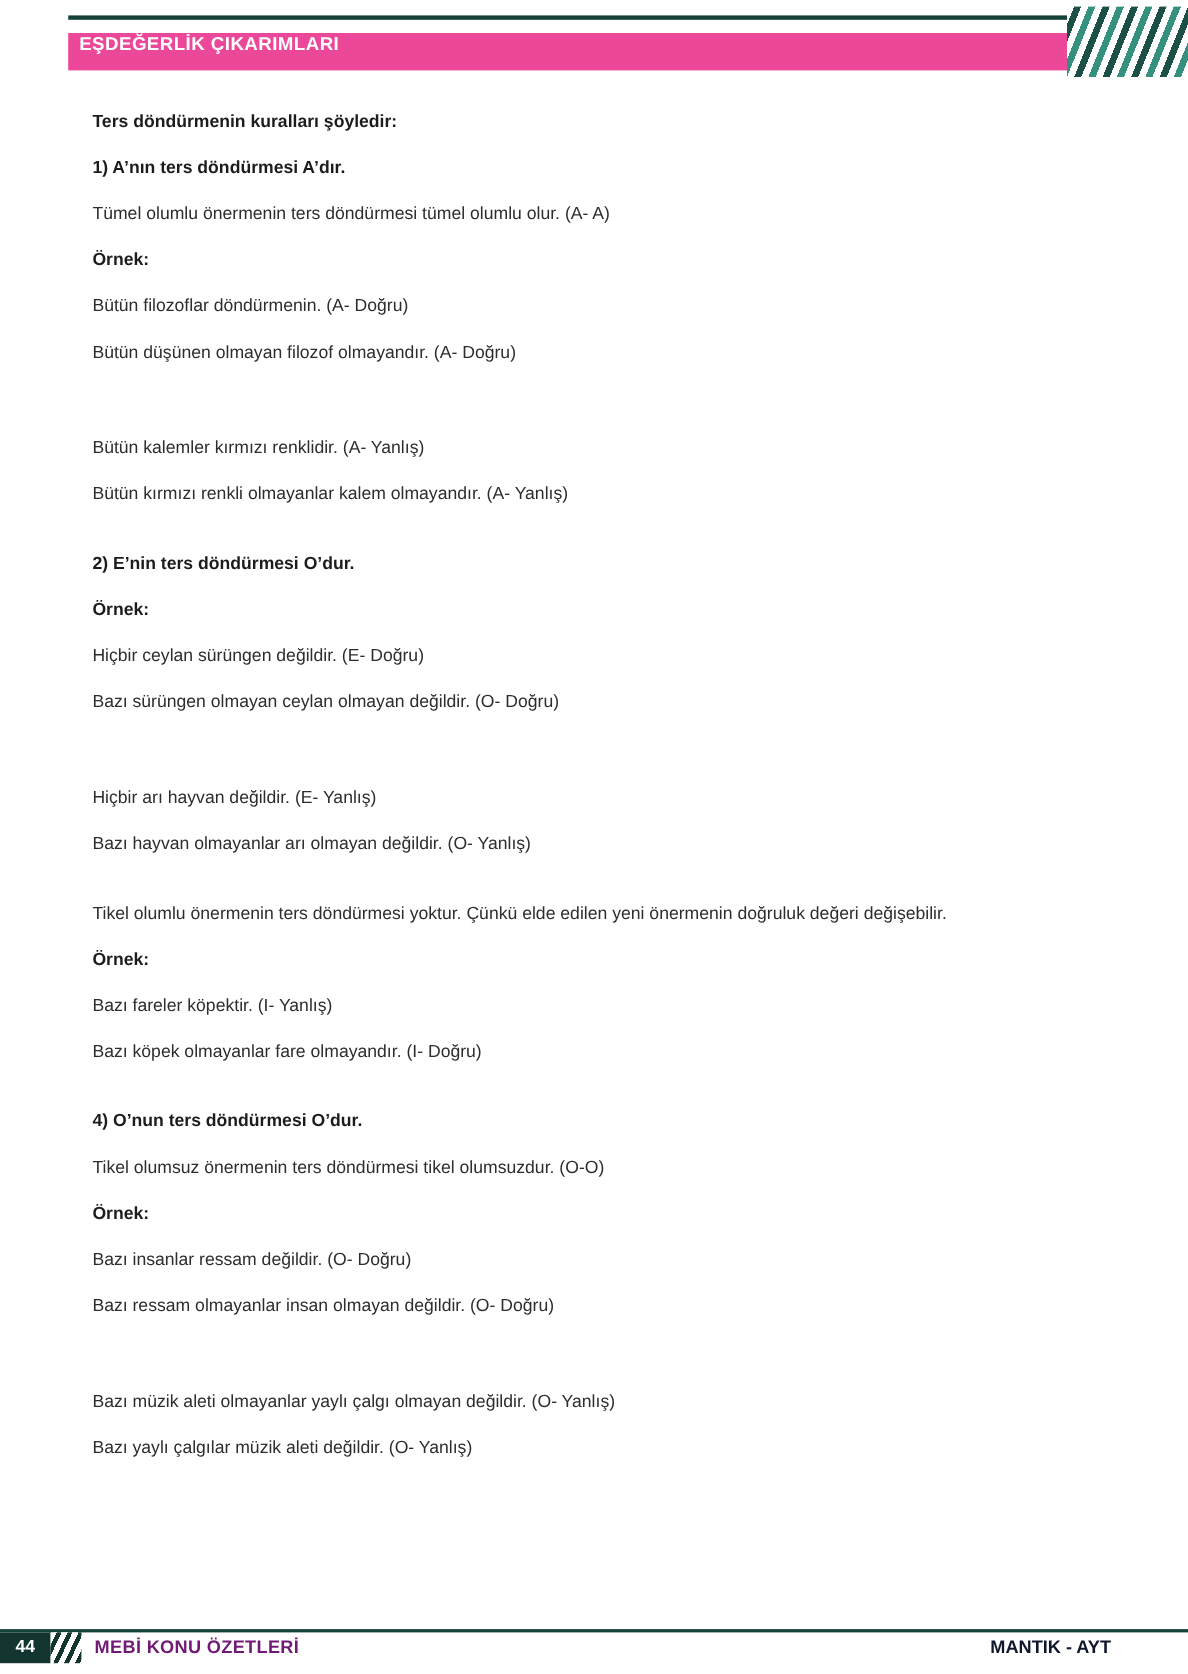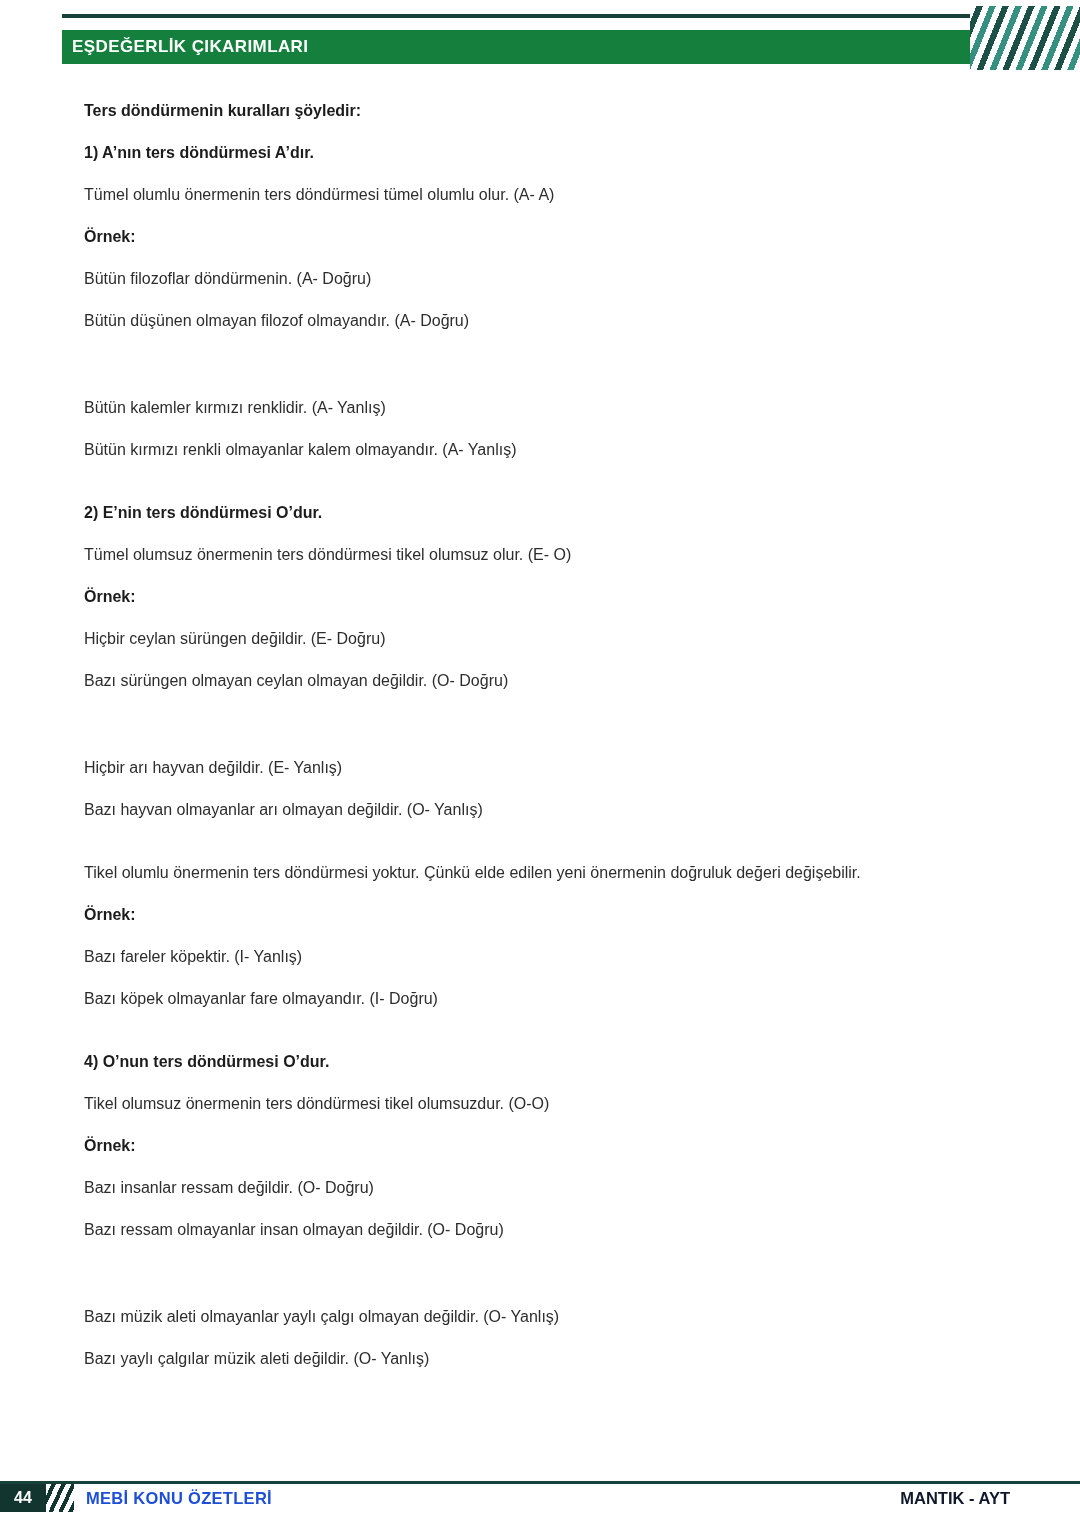--- a/index.html
+++ b/index.html
@@ -17,23 +17,22 @@
   .top-rule {
     position: absolute;
     top: 14px; left: 62px; right: 0;
     height: 4px;
     background: #16423a;
   }
   .header-bar {
     position: absolute;
     top: 30px; left: 62px; right: 0;
     height: 34px;
-    background: #15803d;
+    background: #ec4899;
     display: flex;
-    align-items: center;
   }
   .header-bar h1 {
     margin: 0;
     padding-left: 10px;
     font-size: 17px;
     letter-spacing: 0.4px;
     font-weight: bold;
     color: #ffffff;
   }
   .stripes {
@@ -89,21 +88,21 @@
     width: 28px; height: 28px;
     background: repeating-linear-gradient(
       115deg,
       #ffffff 0 5px,
       #12362f 5px 9px
     );
   }
   .footer-left {
     font-weight: bold;
     font-size: 16.5px;
-    color: #1d4ed8;
+    color: #701a75;
     margin-left: 12px;
     letter-spacing: 0.3px;
   }
   .spacer { flex: 1; }
   .footer-right {
     font-weight: bold;
     font-size: 16.5px;
     color: #0f172a;
     margin-right: 70px;
   }
@@ -128,21 +127,20 @@
     <p class="b">Örnek:</p>
     <p>Bütün filozoflar döndürmenin. (A- Doğru)</p>
     <p>Bütün düşünen olmayan filozof olmayandır. (A- Doğru)</p>
     <div class="gap"></div>
     <p>Bütün kalemler kırmızı renklidir. (A- Yanlış)</p>
     <p>Bütün kırmızı renkli olmayanlar kalem olmayandır. (A- Yanlış)</p>
   </section>
 
   <section>
     <p class="b">2) E’nin ters döndürmesi O’dur.</p>
-    <p>Tümel olumsuz önermenin ters döndürmesi tikel olumsuz olur. (E- O)</p>
     <p class="b">Örnek:</p>
     <p>Hiçbir ceylan sürüngen değildir. (E- Doğru)</p>
     <p>Bazı sürüngen olmayan ceylan olmayan değildir. (O- Doğru)</p>
     <div class="gap"></div>
     <p>Hiçbir arı hayvan değildir. (E- Yanlış)</p>
     <p>Bazı hayvan olmayanlar arı olmayan değildir. (O- Yanlış)</p>
   </section>
 
   <section>
     <p>Tikel olumlu önermenin ters döndürmesi yoktur. Çünkü elde edilen yeni önermenin doğruluk değeri değişebilir.</p>

